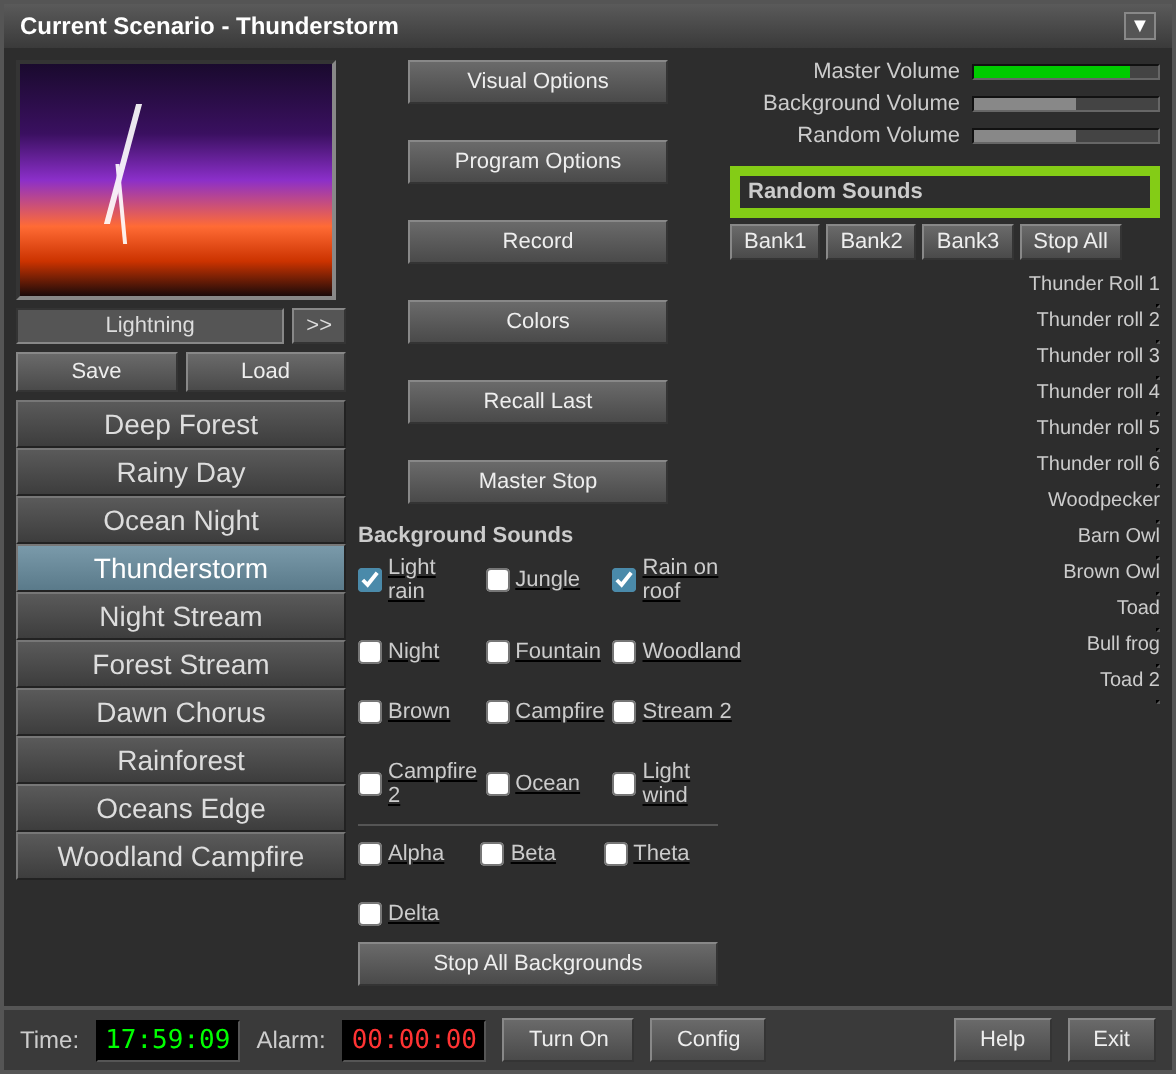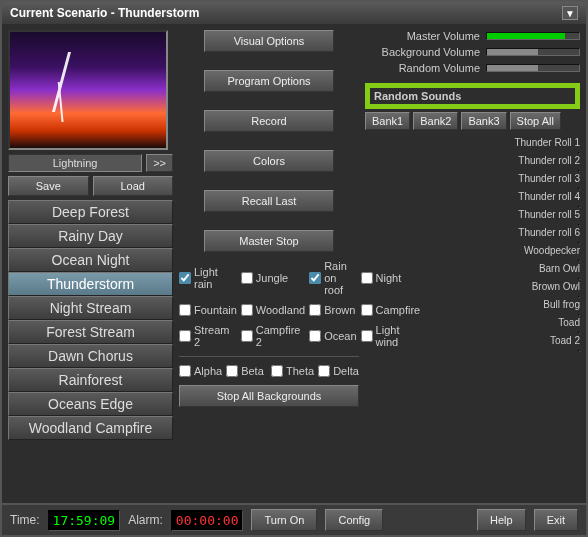--- a/index.html
+++ b/index.html
@@ -167,22 +167,23 @@
       align-self: center;
     }
     .bg-sounds-label {
       color: #ccc;
       font-size: 11px;
       font-weight: bold;
       margin-top: 2px;
     }
     .checkbox-grid {
       display: grid;
-      grid-template-columns: 1fr 1fr 1fr 1fr;
-      gap: 8px 4px;
+      grid-template-columns: 1fr 1fr 1fr;
+      gap: 18px 4px;
+      text-decoration: underline;
     }
     .checkbox-item {
       display: flex;
       align-items: center;
       gap: 3px;
       color: #ccc;
       font-size: 11px;
     }
     .checkbox-item input[type=checkbox] {
       width: 12px;
@@ -363,20 +364,21 @@
 
     <div class="middle-panel">
       <div class="top-buttons">
         <button class="btn-wide">Visual Options</button>
         <button class="btn-wide">Program Options</button>
         <button class="btn-wide">Record</button>
         <button class="btn-wide">Colors</button>
         <button class="btn-wide">Recall Last</button>
         <button class="btn-wide">Master Stop</button>
       </div>
+      <div class="bg-sounds-label">Background Sounds</div>
       <div id="bg-sounds-grid" class="checkbox-grid">
           <div class="checkbox-item">
             <input type="checkbox" checked="" style="">
             <span>Light rain</span>
           </div>
           <div class="checkbox-item">
             <input type="checkbox" style="">
             <span>Jungle</span>
           </div>
           <div class="checkbox-item">
@@ -522,29 +524,29 @@
               <div class="mini-slider-fill" style="width: 40%;"></div>
             </div>
           </div>
           <div class="sound-row">
             <span class="sound-name">Brown Owl</span>
             <div class="mini-slider">
               <div class="mini-slider-fill" style="width: 38%;"></div>
             </div>
           </div>
           <div class="sound-row">
+            <span class="sound-name">Toad</span>
+            <div class="mini-slider">
+              <div class="mini-slider-fill" style="width: 32%;"></div>
+            </div>
+          </div>
+          <div class="sound-row">
             <span class="sound-name">Bull frog</span>
             <div class="mini-slider">
               <div class="mini-slider-fill" style="width: 35%;"></div>
-            </div>
-          </div>
-          <div class="sound-row">
-            <span class="sound-name">Toad</span>
-            <div class="mini-slider">
-              <div class="mini-slider-fill" style="width: 32%;"></div>
             </div>
           </div>
           <div class="sound-row">
             <span class="sound-name">Toad 2</span>
             <div class="mini-slider">
               <div class="mini-slider-fill" style="width: 28%;"></div>
             </div>
           </div>
         </div>
     </div>

